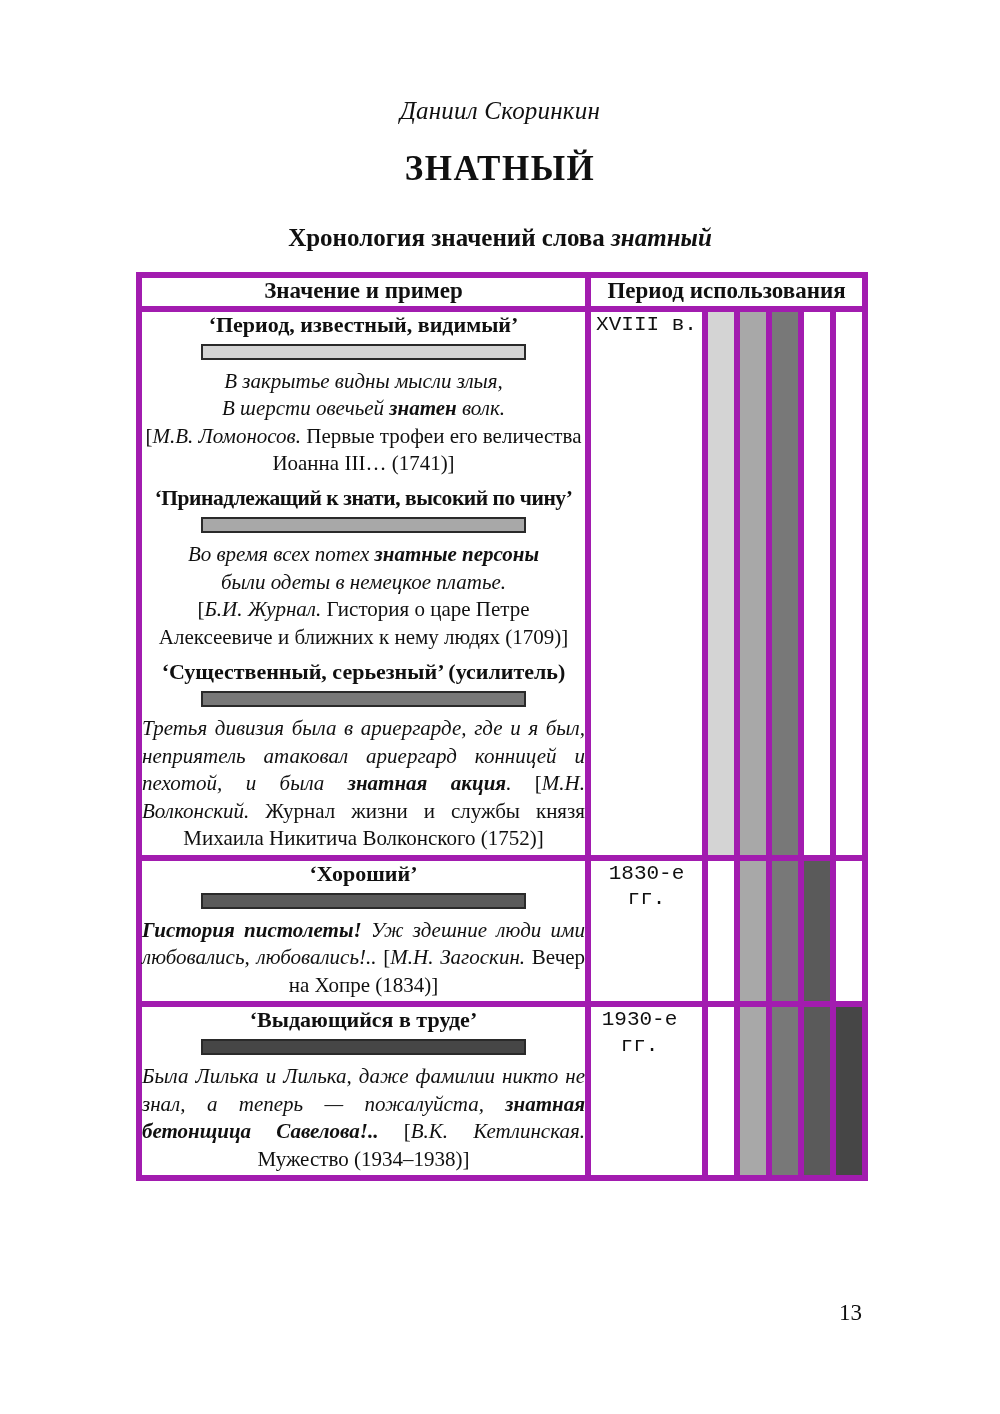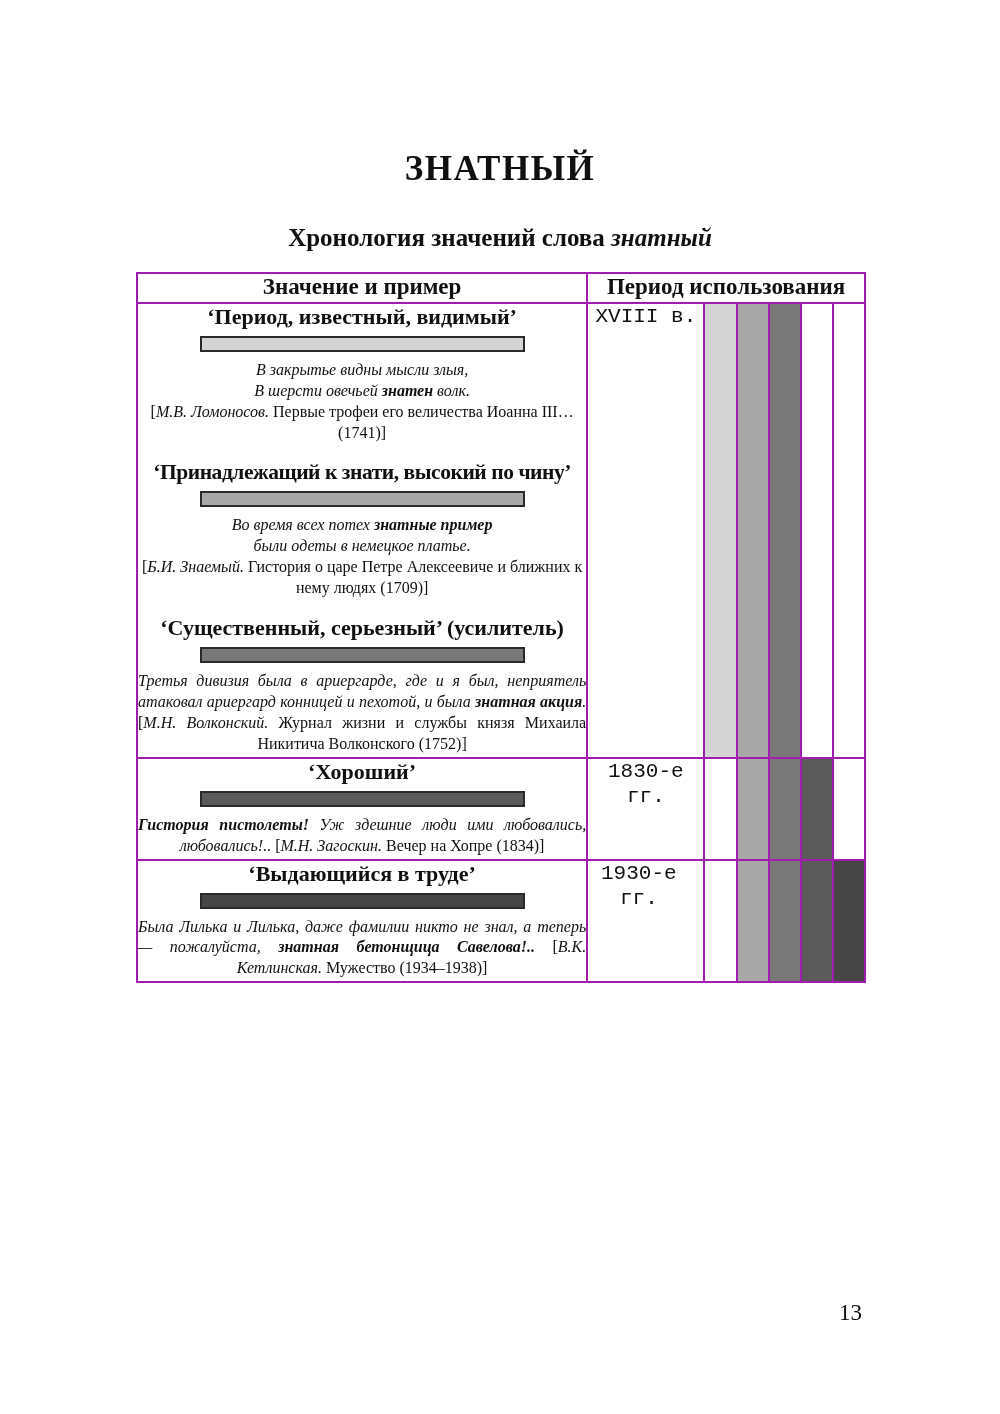--- a/index.html
+++ b/index.html
@@ -55,21 +55,21 @@
   
   .tbl {
     position: absolute;
     left: 136px;
     top: 272px;
     width: 730px;
     border-collapse: collapse;
     table-layout: fixed;
   }
   .tbl td, .tbl th {
-    border: 2px solid #a21caf;
+    border: 6px solid #a21caf;
     padding: 0;
     vertical-align: top;
   }
 
   .hdr-cell {
     text-align: center;
     font-weight: bold;
     font-size: 23px;
     padding: 5px 4px 7px 4px;
     vertical-align: middle;
@@ -90,40 +90,40 @@
 
   
   .seg {
     padding: 0;
     border-left: 2px solid #1b1b1b;
     border-right: 2px solid #1b1b1b;
   }
 
   
   .sense { margin-bottom: 2px; }
-  .sense + .sense { margin-top: 16px; }
+  .sense + .sense { margin-top: 8px; }
 
   .sense-title {
     text-align: center;
     font-weight: bold;
     font-size: 22px;
     line-height: 1.18;
     white-space: nowrap;
   }
   .sense-title.tight { letter-spacing: -0.45px; font-size: 21.5px; }
 
   .scalebar {
     height: 16px;
     margin: 6px auto 8px auto;
     border: 2px solid #2a2a2a;
     box-sizing: border-box;
   }
 
   .quote {
-    font-size: 16px;
+    font-size: 21px;
     line-height: 1.31;
     text-align: center;
     font-style: italic;
   }
   .quote b { font-weight: bold; font-style: italic; }
   .quote .up { font-style: normal; }
   .quote.justified {
     text-align: justify;
     text-align-last: center;
   }
@@ -137,20 +137,21 @@
     padding-right: 138px;
     box-sizing: border-box;
     font-size: 23px;
   }
 </style>
 </head>
 <body>
 
 <div class="page">
 
+  <div class="author">Даниил Скоринкин</div>
   <div class="word-title">ЗНАТНЫЙ</div>
 
   <div class="table-caption"><span>Хронология значений слова </span><i>знатный</i></div>
 
   <table class="tbl">
     <colgroup>
       <col style="width:449px">
       <col style="width:117px">
       <col style="width:32px">
       <col style="width:32px">
@@ -175,23 +176,23 @@
             <span>В закрытье видны мысли злыя,</span><br>
             <span>В шерсти овечьей <b>знатен</b> волк.</span><br>
             <span class="up">[<i>М.В. Ломоносов.</i> Первые трофеи его величества Иоанна III… (1741)]</span>
           </div>
         </div>
 
         <div class="sense">
           <div class="sense-title tight">‘Принадлежащий к знати, высокий по чину’</div>
           <div class="scalebar" style="width:325px;background:#a8a8a8;"></div>
           <div class="quote">
-            <span>Во время всех потех <b>знатные пример</b></span><br>
+            <span>Во время всех потех <b>знатные персоны</b></span><br>
             <span>были одеты в немецкое платье.</span><br>
-            <span class="up">[<i>Б.И. Знаемый.</i> Гистория о царе Петре Алексеевиче и ближних к нему людях (1709)]</span>
+            <span class="up">[<i>Б.И. Журнал.</i> Гистория о царе Петре Алексеевиче и ближних к нему людях (1709)]</span>
           </div>
         </div>
 
         <div class="sense">
           <div class="sense-title">‘Существенный, серьезный’ (усилитель)</div>
           <div class="scalebar" style="width:325px;background:#787878;"></div>
           <div class="quote justified">
             <span>Третья дивизия была в ариергарде, где и я был, неприятель атаковал ариергард конницей и пехотой, и была <b>знатная акция</b>.</span>
             <span class="up">[<i>М.Н. Волконский.</i> Журнал жизни и службы князя Михаила Никитича Волконского (1752)]</span>
           </div>

